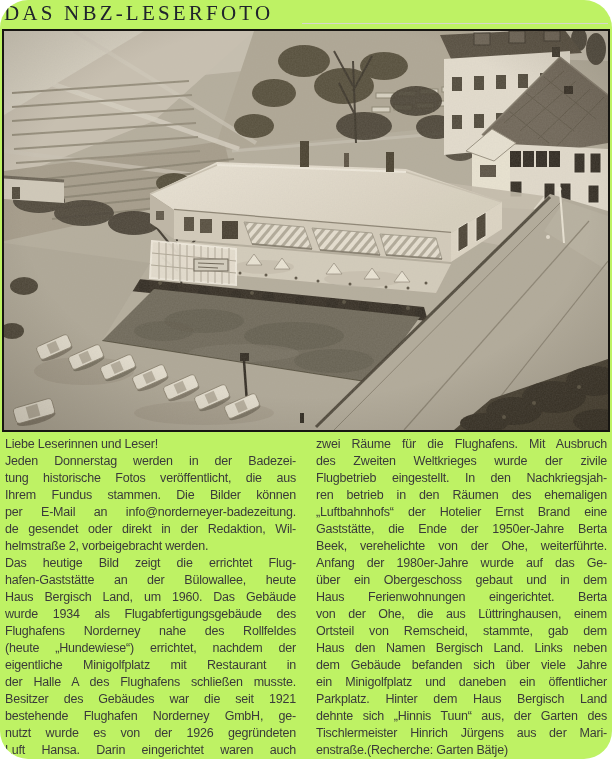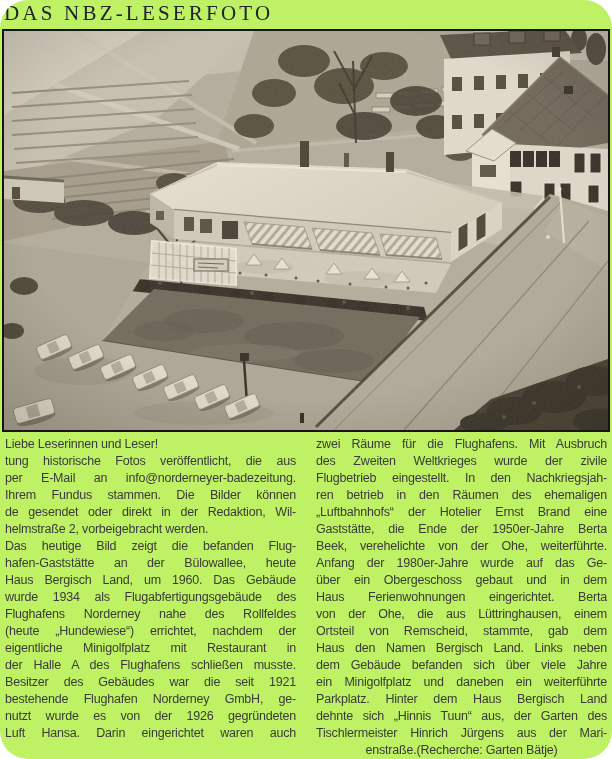--- a/index.html
+++ b/index.html
@@ -26,21 +26,21 @@
     position:absolute;top:436px;left:5px;width:602px;
     display:flex;gap:20px;
   }
   .col{width:291px;}
   .tline{
     height:17px;line-height:17px;font-size:12.5px;letter-spacing:-0.2px;
     color:#3a3a3a;text-align:justify;text-align-last:justify;
     overflow:hidden;white-space:nowrap;
   }
   .tline.pend{text-align-last:left;}
-  .tline.split{display:flex;justify-content:center;white-space:nowrap;}
+  .tline.split{display:flex;justify-content:flex-start;white-space:nowrap;}
 </style>
 </head>
 <body>
 
 <div class="page">
 
   <div class="masthead">DAS NBZ-LESERFOTO</div>
   <div class="title-rule"></div>
 
   <div class="photo-frame">
@@ -374,26 +374,27 @@
 
       <rect width="604" height="399" fill="#7a6a48" opacity="0.05"></rect>
       <rect width="604" height="399" filter="url(#grain)"></rect>
       <rect width="604" height="399" fill="url(#vig)"></rect>
     </svg>
   </div>
 
   <div class="article">
     <div class="col">
         <div class="tline pend">Liebe Leserinnen und Leser!</div>
+        <div class="tline">Jeden Donnerstag werden in der Badezei-</div>
         <div class="tline">tung historische Fotos veröffentlicht, die aus</div>
+        <div class="tline">Ihrem Fundus stammen. Die Bilder können</div>
         <div class="tline">per E-Mail an info@norderneyer-badezeitung.</div>
-        <div class="tline">Ihrem Fundus stammen. Die Bilder können</div>
         <div class="tline">de gesendet oder direkt in der Redaktion, Wil-</div>
         <div class="tline pend">helmstraße 2, vorbeigebracht werden.</div>
-        <div class="tline">Das heutige Bild zeigt die befanden Flug-</div>
+        <div class="tline">Das heutige Bild zeigt die errichtet Flug-</div>
         <div class="tline">hafen-Gaststätte an der Bülowallee, heute</div>
         <div class="tline">Haus Bergisch Land, um 1960. Das Gebäude</div>
         <div class="tline">wurde 1934 als Flugabfertigungsgebäude des</div>
         <div class="tline">Flughafens Norderney nahe des Rollfeldes</div>
         <div class="tline">(heute „Hundewiese“) errichtet, nachdem der</div>
         <div class="tline">eigentliche Minigolfplatz mit Restaurant in</div>
         <div class="tline">der Halle A des Flughafens schließen musste.</div>
         <div class="tline">Besitzer des Gebäudes war die seit 1921</div>
         <div class="tline">bestehende Flughafen Norderney GmbH, ge-</div>
         <div class="tline">nutzt wurde es von der 1926 gegründeten</div>
@@ -407,21 +408,21 @@
         <div class="tline">„Luftbahnhofs“ der Hotelier Ernst Brand eine</div>
         <div class="tline">Gaststätte, die Ende der 1950er-Jahre Berta</div>
         <div class="tline">Beek, verehelichte von der Ohe, weiterführte.</div>
         <div class="tline">Anfang der 1980er-Jahre wurde auf das Ge-</div>
         <div class="tline">über ein Obergeschoss gebaut und in dem</div>
         <div class="tline">Haus Ferienwohnungen eingerichtet. Berta</div>
         <div class="tline">von der Ohe, die aus Lüttringhausen, einem</div>
         <div class="tline">Ortsteil von Remscheid, stammte, gab dem</div>
         <div class="tline">Haus den Namen Bergisch Land. Links neben</div>
         <div class="tline">dem Gebäude befanden sich über viele Jahre</div>
-        <div class="tline">ein Minigolfplatz und daneben ein weiterführte</div>
+        <div class="tline">ein Minigolfplatz und daneben ein öffentlicher</div>
         <div class="tline">Parkplatz. Hinter dem Haus Bergisch Land</div>
         <div class="tline">dehnte sich „Hinnis Tuun“ aus, der Garten des</div>
         <div class="tline">Tischlermeister Hinrich Jürgens aus der Mari-</div>
         <div class="tline split">
           <span>enstraße.</span>
           <span>(Recherche: Garten Bätje)</span>
         </div>
       </div>
   </div>
 

